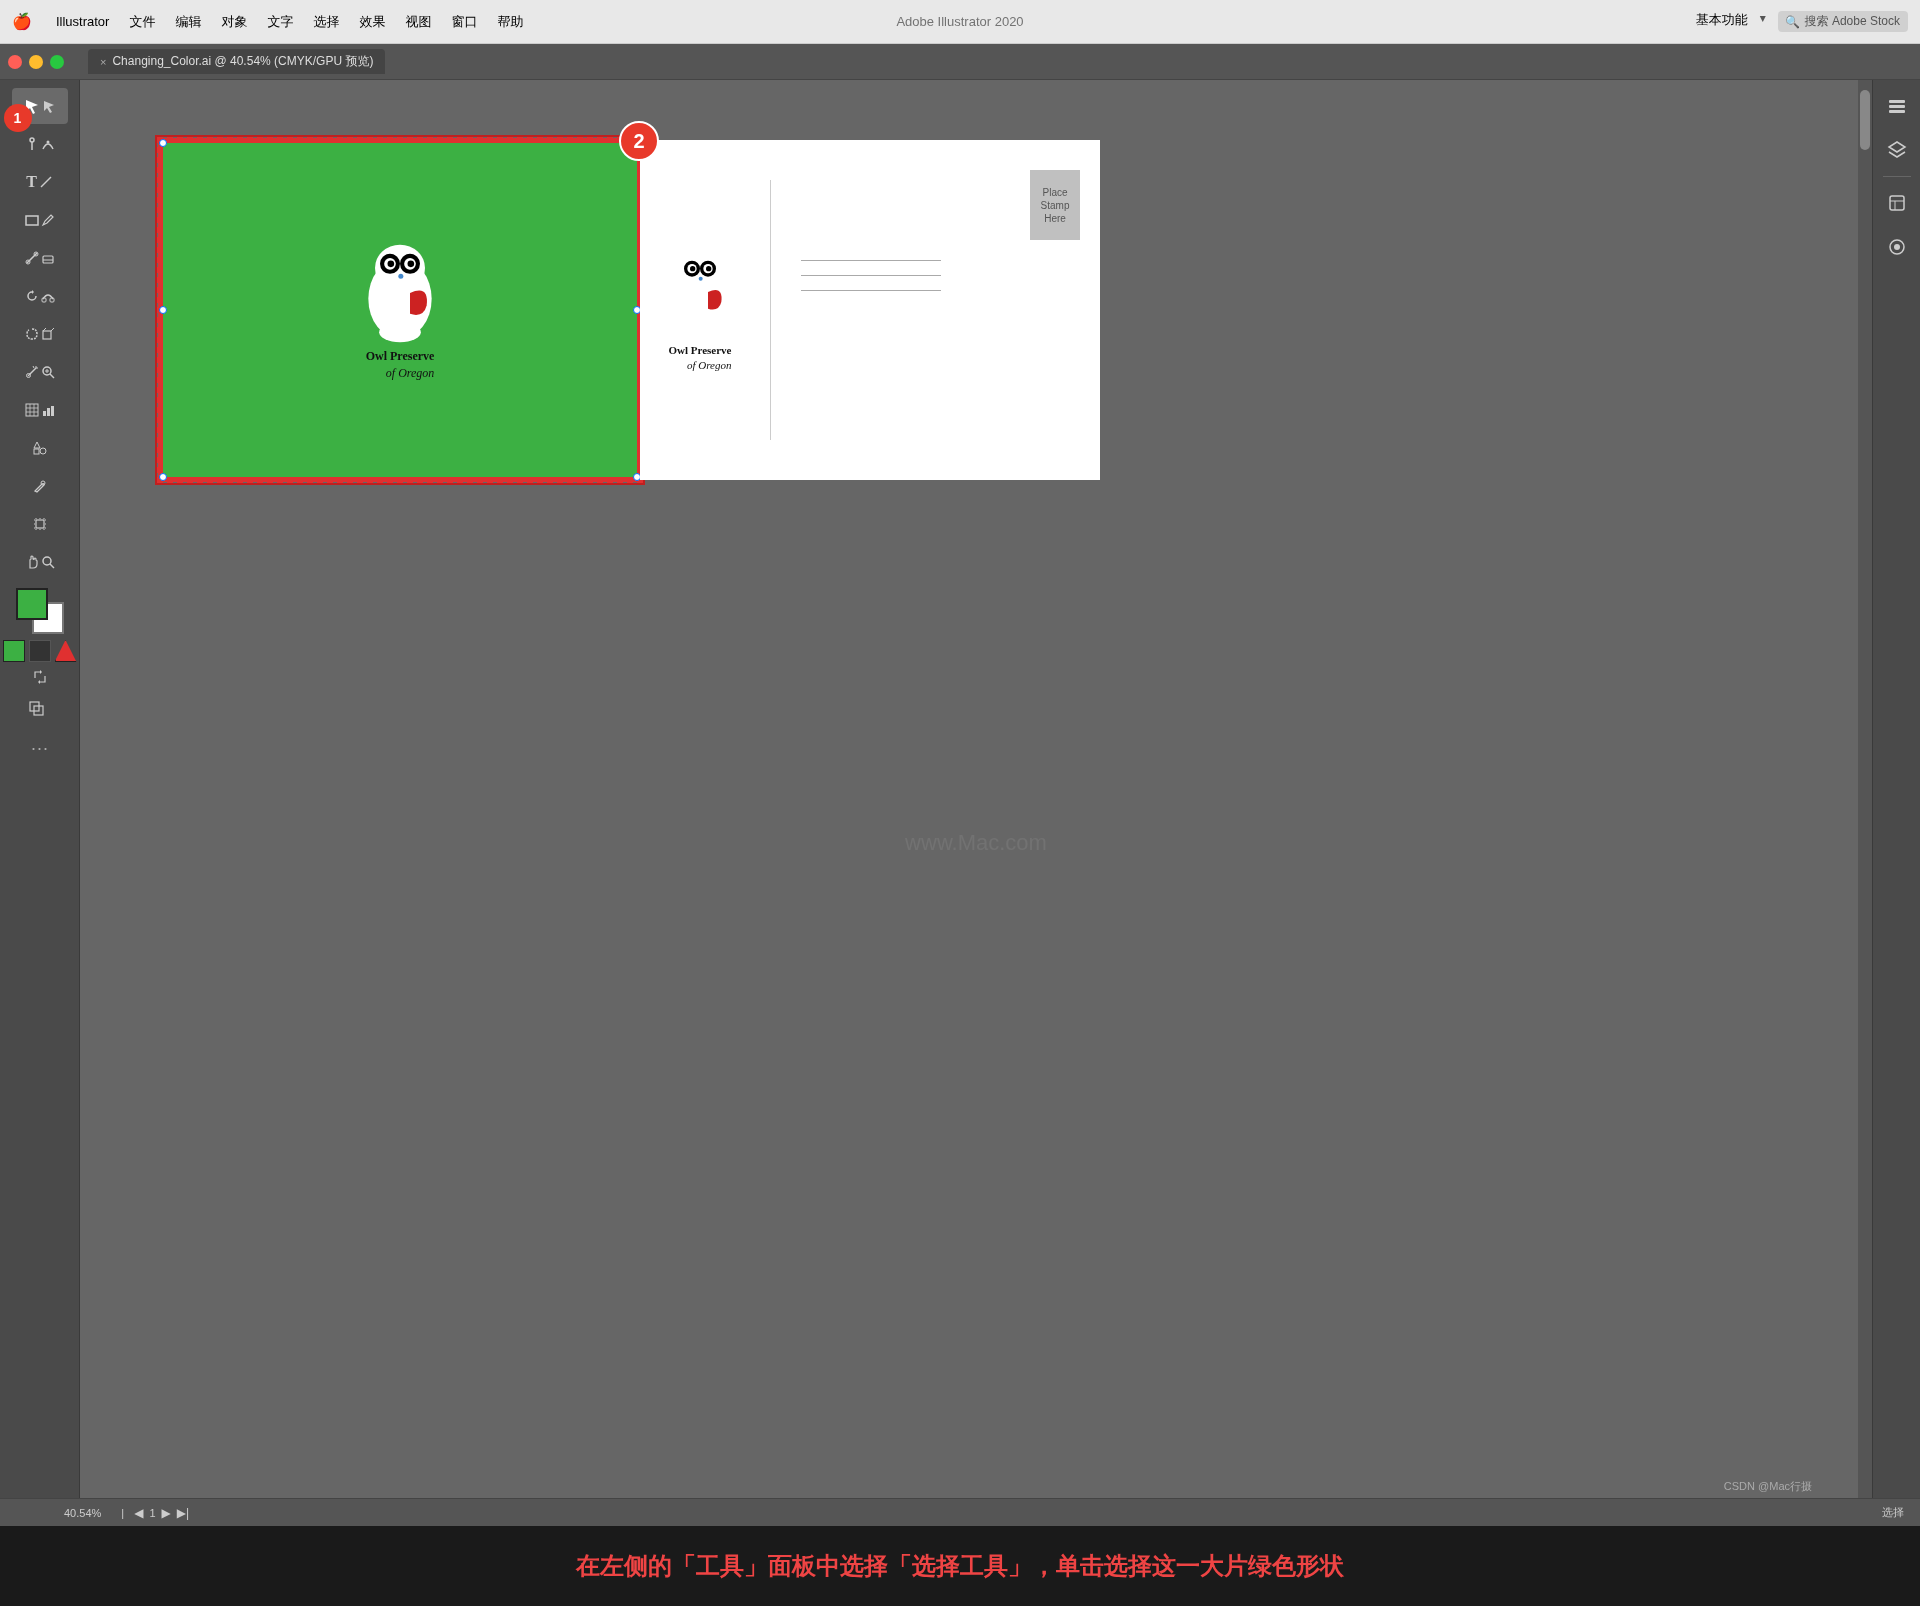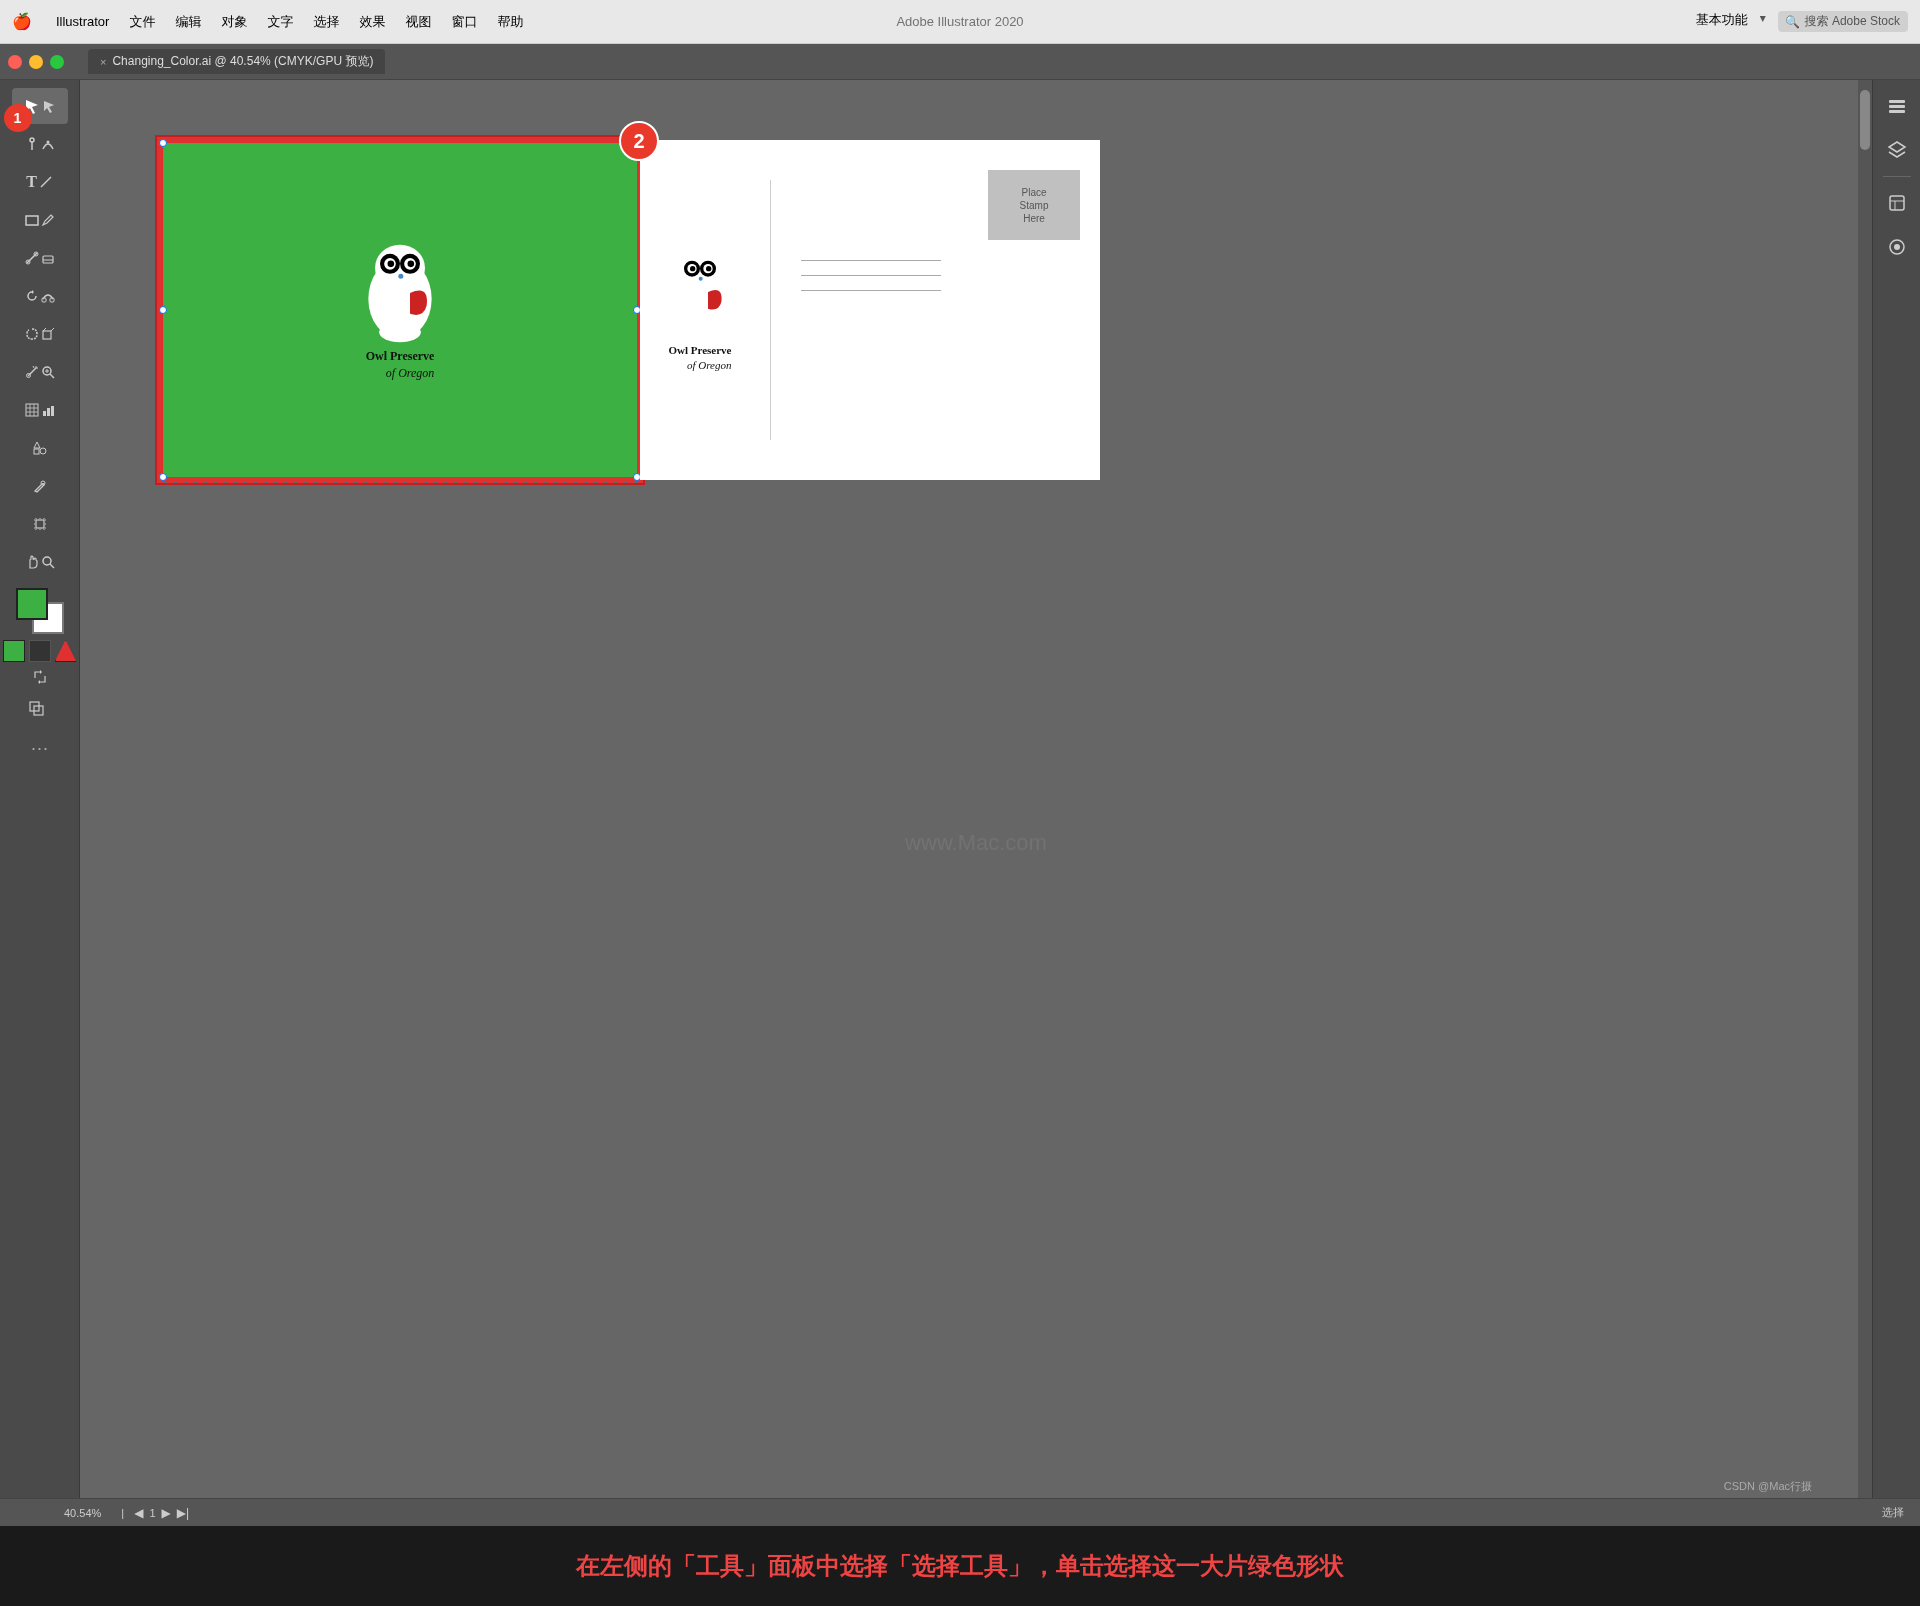--- a/index.html
+++ b/index.html
@@ -277,21 +277,21 @@
       justify-content: space-between;
       padding: 10px 0;
       position: relative;
     }
 
     
     .stamp-box {
       position: absolute;
       top: 10px;
       right: 0;
-      width: 92px;
+      width: 50px;
       height: 70px;
       background: #c0c0c0;
       display: flex;
       align-items: center;
       justify-content: center;
       text-align: center;
       font-size: 10px;
       color: #555;
       line-height: 1.3;
     }

